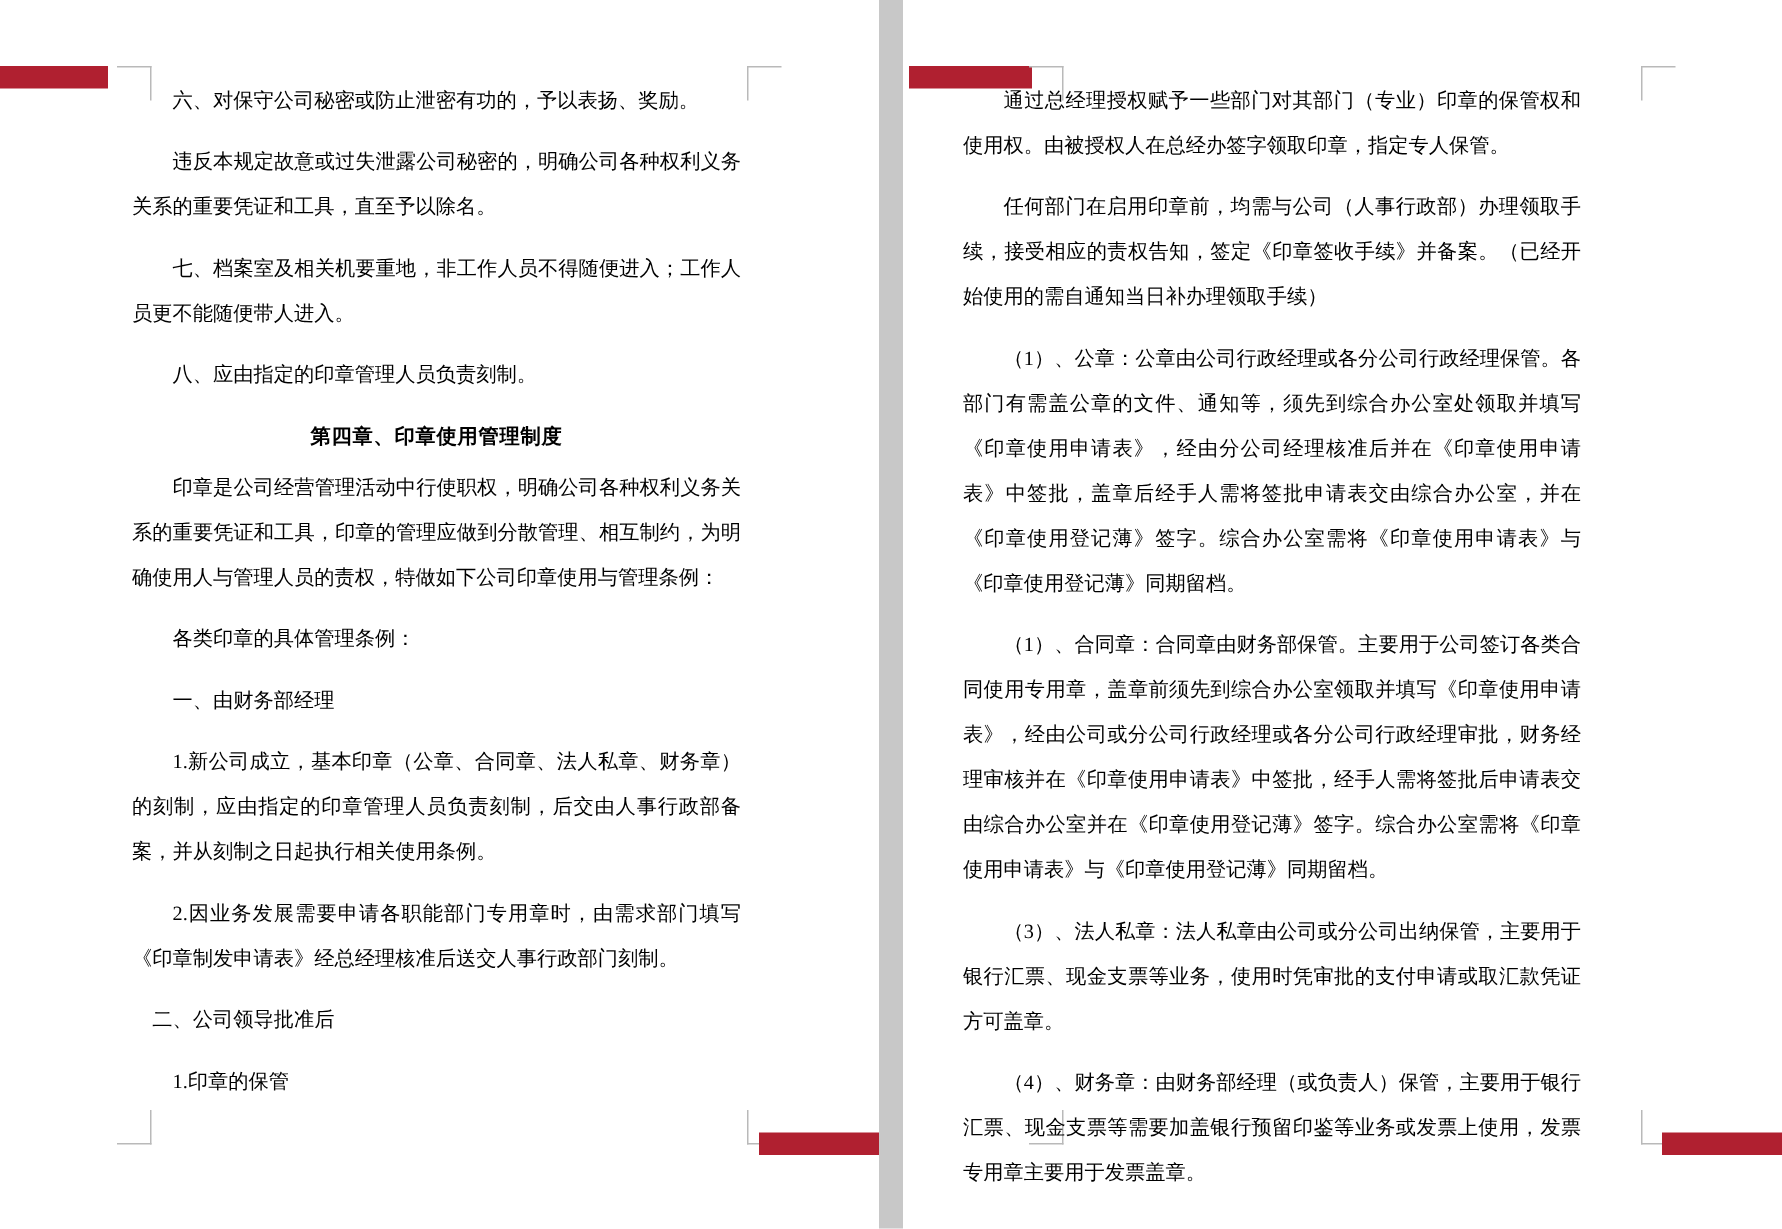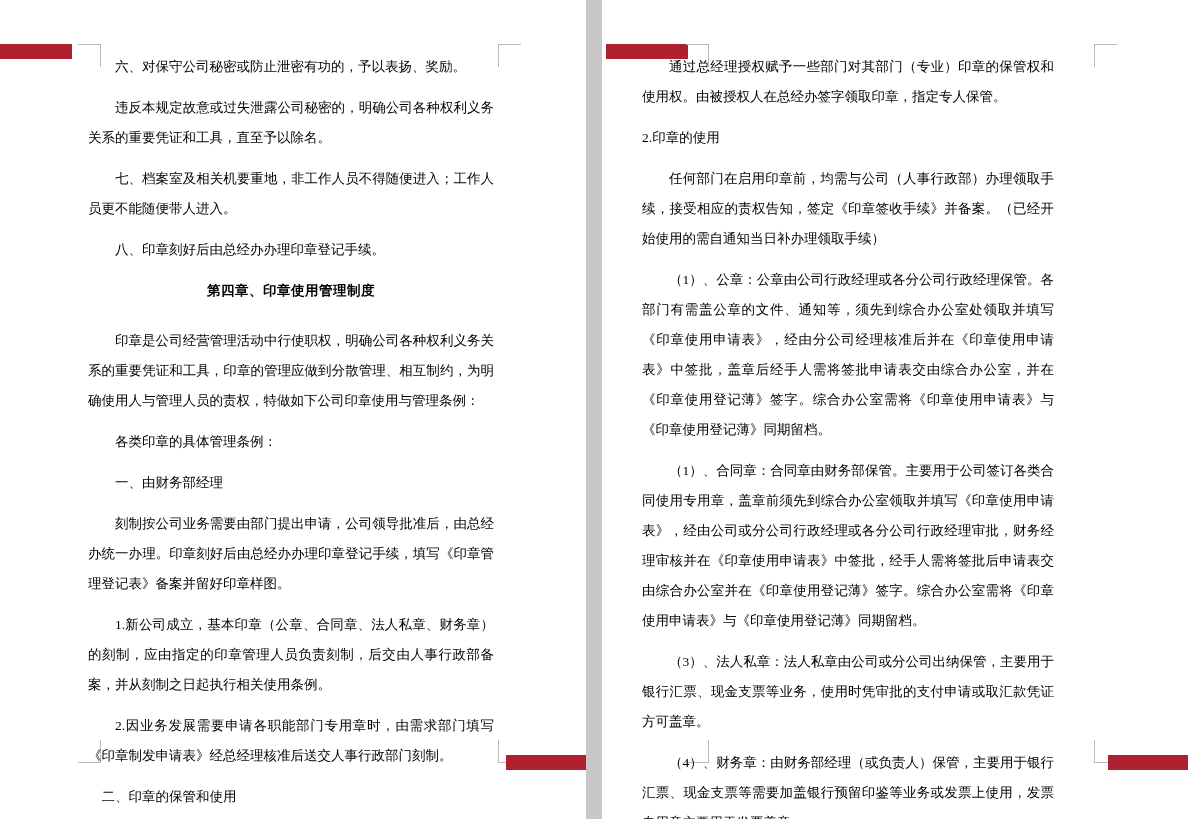--- a/index.html
+++ b/index.html
@@ -81,21 +81,21 @@
   .col-right { left: 40px; width: 412px; }
 
   .para {
     margin: 0 0 11px 0;
     text-indent: 2em;
   }
   .para.no-indent { text-indent: 0; }
   .para.indent-1  { text-indent: 1em; }
 
   .chapter-title {
-    margin: 0 0 20px 0;
+    margin: 0 0 4px 0;
     text-indent: 0;
     text-align: center;
     font-weight: bold;
     font-family: "Liberation Sans", "DejaVu Sans", sans-serif;
     letter-spacing: 0.5px;
   }
 </style>
 </head>
 <body>
 
@@ -106,46 +106,44 @@
     <div class="corner tr" style="left:78px; top:44px;"></div>
     <div class="corner tl" style="left:498px; top:44px;"></div>
     <div class="corner br" style="left:78px; top:740px;"></div>
     <div class="corner bl" style="left:498px; top:740px;"></div>
     <div class="red-bar rb-left-bottom"></div>
 
     <div class="text-col col-left">
         <p class="para">六、对保守公司秘密或防止泄密有功的，予以表扬、奖励。</p>
         <p class="para">违反本规定故意或过失泄露公司秘密的，明确公司各种权利义务关系的重要凭证和工具，直至予以除名。</p>
         <p class="para">七、档案室及相关机要重地，非工作人员不得随便进入；工作人员更不能随便带人进入。</p>
-        <p class="para">八、印章刻好后由总经办办理印章登记手续。</p>
+        <p class="para">八、应由指定的印章管理人员负责刻制。</p>
         <p class="chapter-title">第四章、印章使用管理制度</p>
         <p class="para">印章是公司经营管理活动中行使职权，明确公司各种权利义务关系的重要凭证和工具，印章的管理应做到分散管理、相互制约，为明确使用人与管理人员的责权，特做如下公司印章使用与管理条例：</p>
         <p class="para">各类印章的具体管理条例：</p>
         <p class="para">一、由财务部经理</p>
-        <p class="para">刻制按公司业务需要由部门提出申请，公司领导批准后，由总经办统一办理。印章刻好后由总经办办理印章登记手续，填写《印章管理登记表》备案并留好印章样图。</p>
         <p class="para">1.新公司成立，基本印章（公章、合同章、法人私章、财务章）的刻制，应由指定的印章管理人员负责刻制，后交由人事行政部备案，并从刻制之日起执行相关使用条例。</p>
         <p class="para">2.因业务发展需要申请各职能部门专用章时，由需求部门填写《印章制发申请表》经总经理核准后送交人事行政部门刻制。</p>
-        <p class="para indent-1">二、印章的保管和使用</p>
+        <p class="para indent-1">二、公司领导批准后</p>
         <p class="para">1.印章的保管</p>
       </div>
   </div>
 
   <div class="gutter"></div>
 
   <div class="page page-right">
     <div class="red-bar rb-right-top"></div>
     <div class="corner tr" style="left:84px; top:44px;"></div>
     <div class="corner tl" style="left:492px; top:44px;"></div>
     <div class="corner br" style="left:84px; top:740px;"></div>
     <div class="corner bl" style="left:492px; top:740px;"></div>
     <div class="red-bar rb-right-bottom"></div>
 
     <div class="text-col col-right">
         <p class="para">通过总经理授权赋予一些部门对其部门（专业）印章的保管权和使用权。由被授权人在总经办签字领取印章，指定专人保管。</p>
-        <p class="para no-indent">2.印章的使用</p>
         <p class="para">任何部门在启用印章前，均需与公司（人事行政部）办理领取手续，接受相应的责权告知，签定《印章签收手续》并备案。（已经开始使用的需自通知当日补办理领取手续）</p>
         <p class="para">（1）、公章：公章由公司行政经理或各分公司行政经理保管。各部门有需盖公章的文件、通知等，须先到综合办公室处领取并填写《印章使用申请表》，经由分公司经理核准后并在《印章使用申请表》中签批，盖章后经手人需将签批申请表交由综合办公室，并在《印章使用登记薄》签字。综合办公室需将《印章使用申请表》与《印章使用登记薄》同期留档。</p>
         <p class="para">（1）、合同章：合同章由财务部保管。主要用于公司签订各类合同使用专用章，盖章前须先到综合办公室领取并填写《印章使用申请表》，经由公司或分公司行政经理或各分公司行政经理审批，财务经理审核并在《印章使用申请表》中签批，经手人需将签批后申请表交由综合办公室并在《印章使用登记薄》签字。综合办公室需将《印章使用申请表》与《印章使用登记薄》同期留档。</p>
         <p class="para">（3）、法人私章：法人私章由公司或分公司出纳保管，主要用于银行汇票、现金支票等业务，使用时凭审批的支付申请或取汇款凭证方可盖章。</p>
         <p class="para">（4）、财务章：由财务部经理（或负责人）保管，主要用于银行汇票、现金支票等需要加盖银行预留印鉴等业务或发票上使用，发票专用章主要用于发票盖章。</p>
       </div>
   </div>
 
 </div>
 

